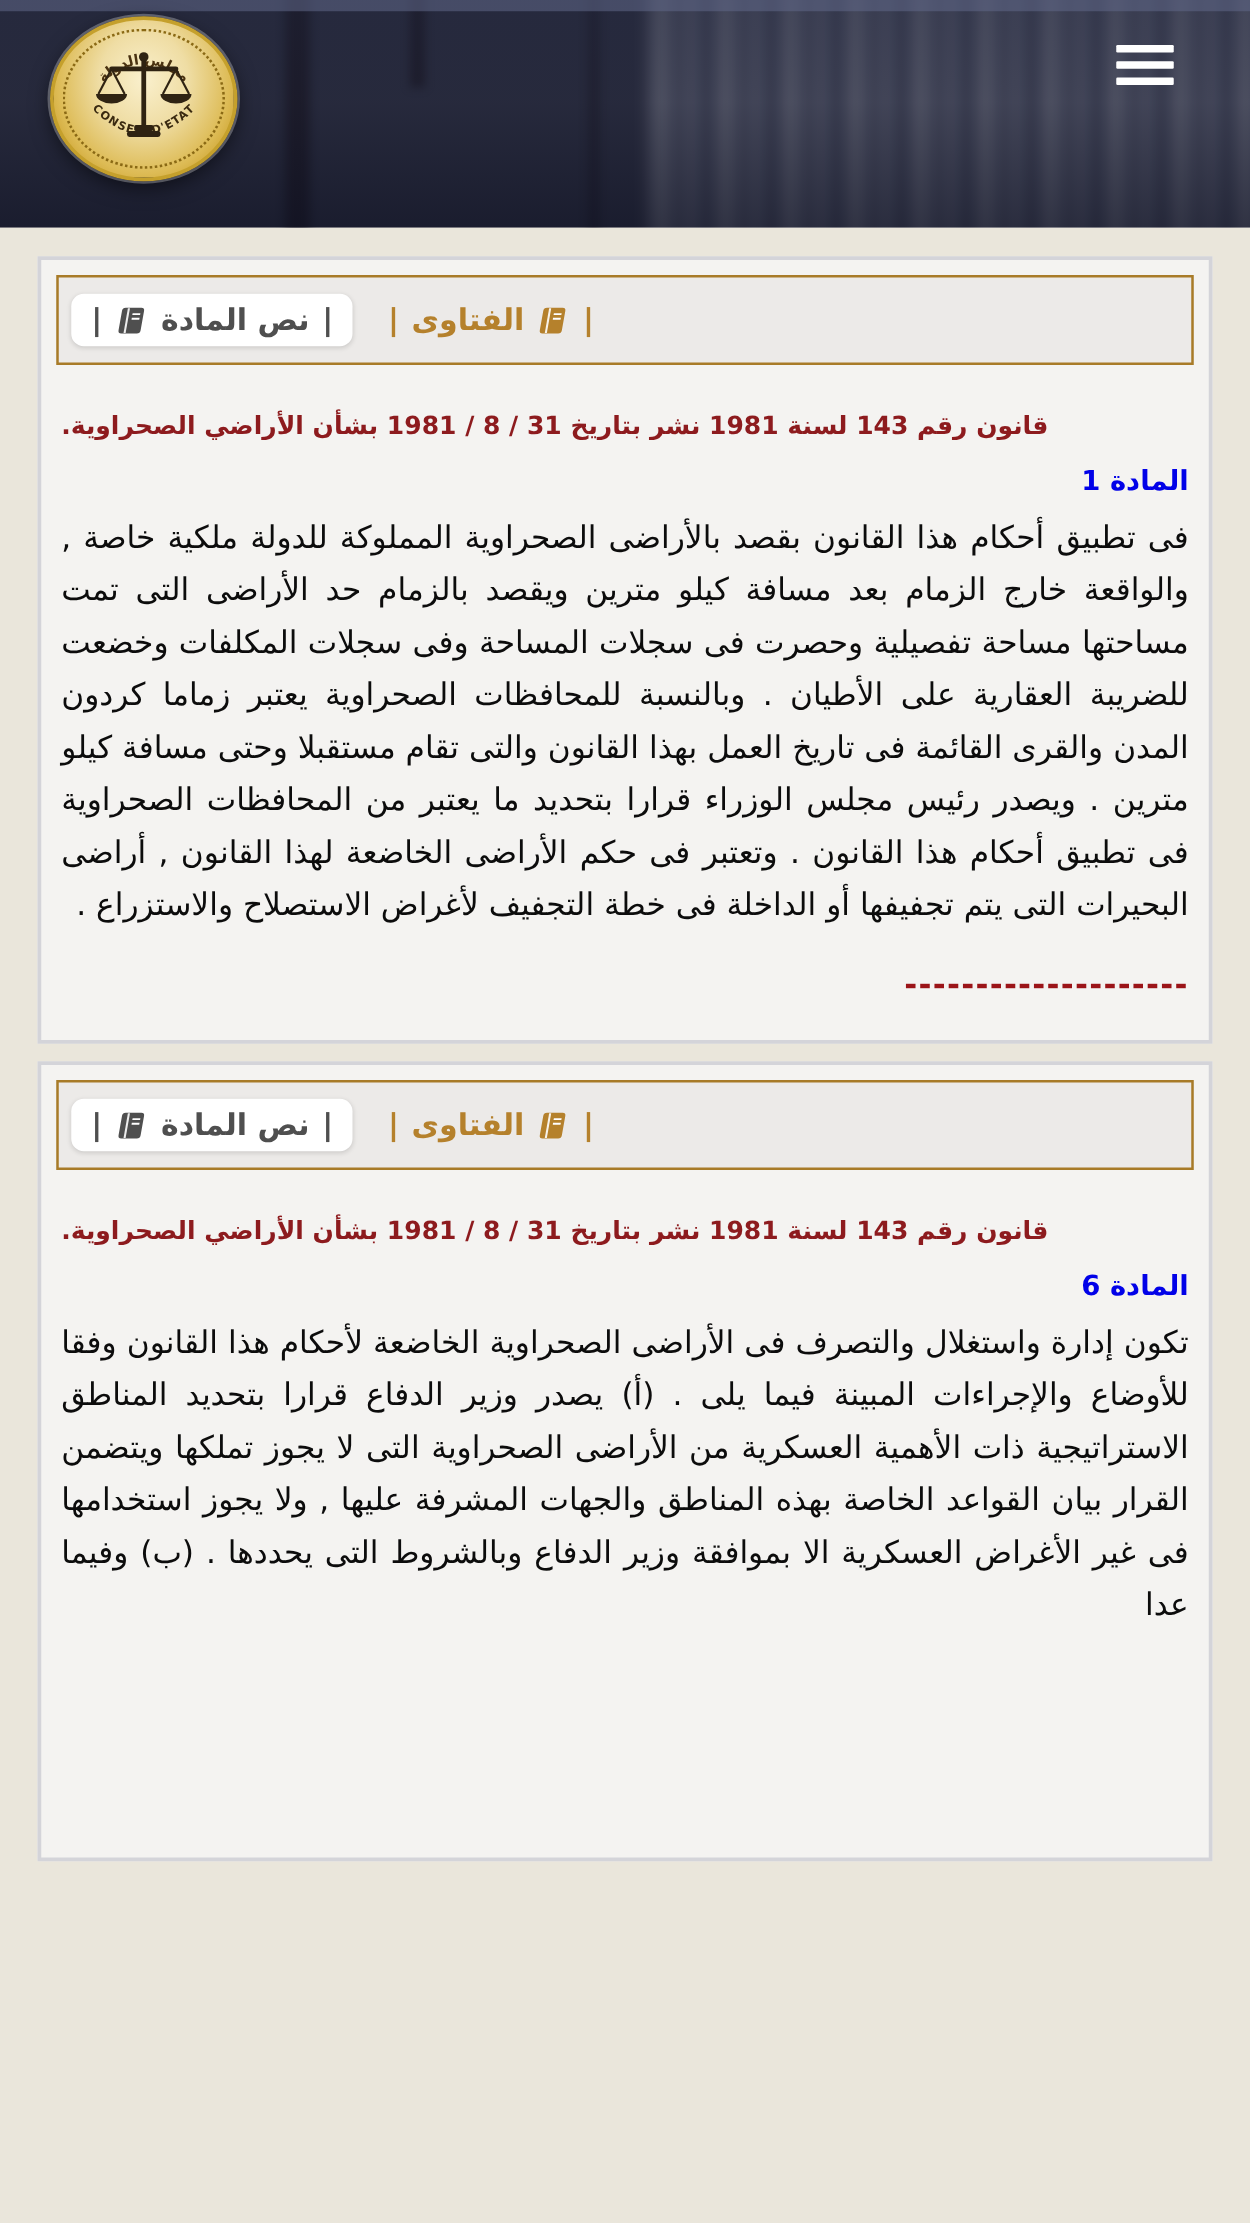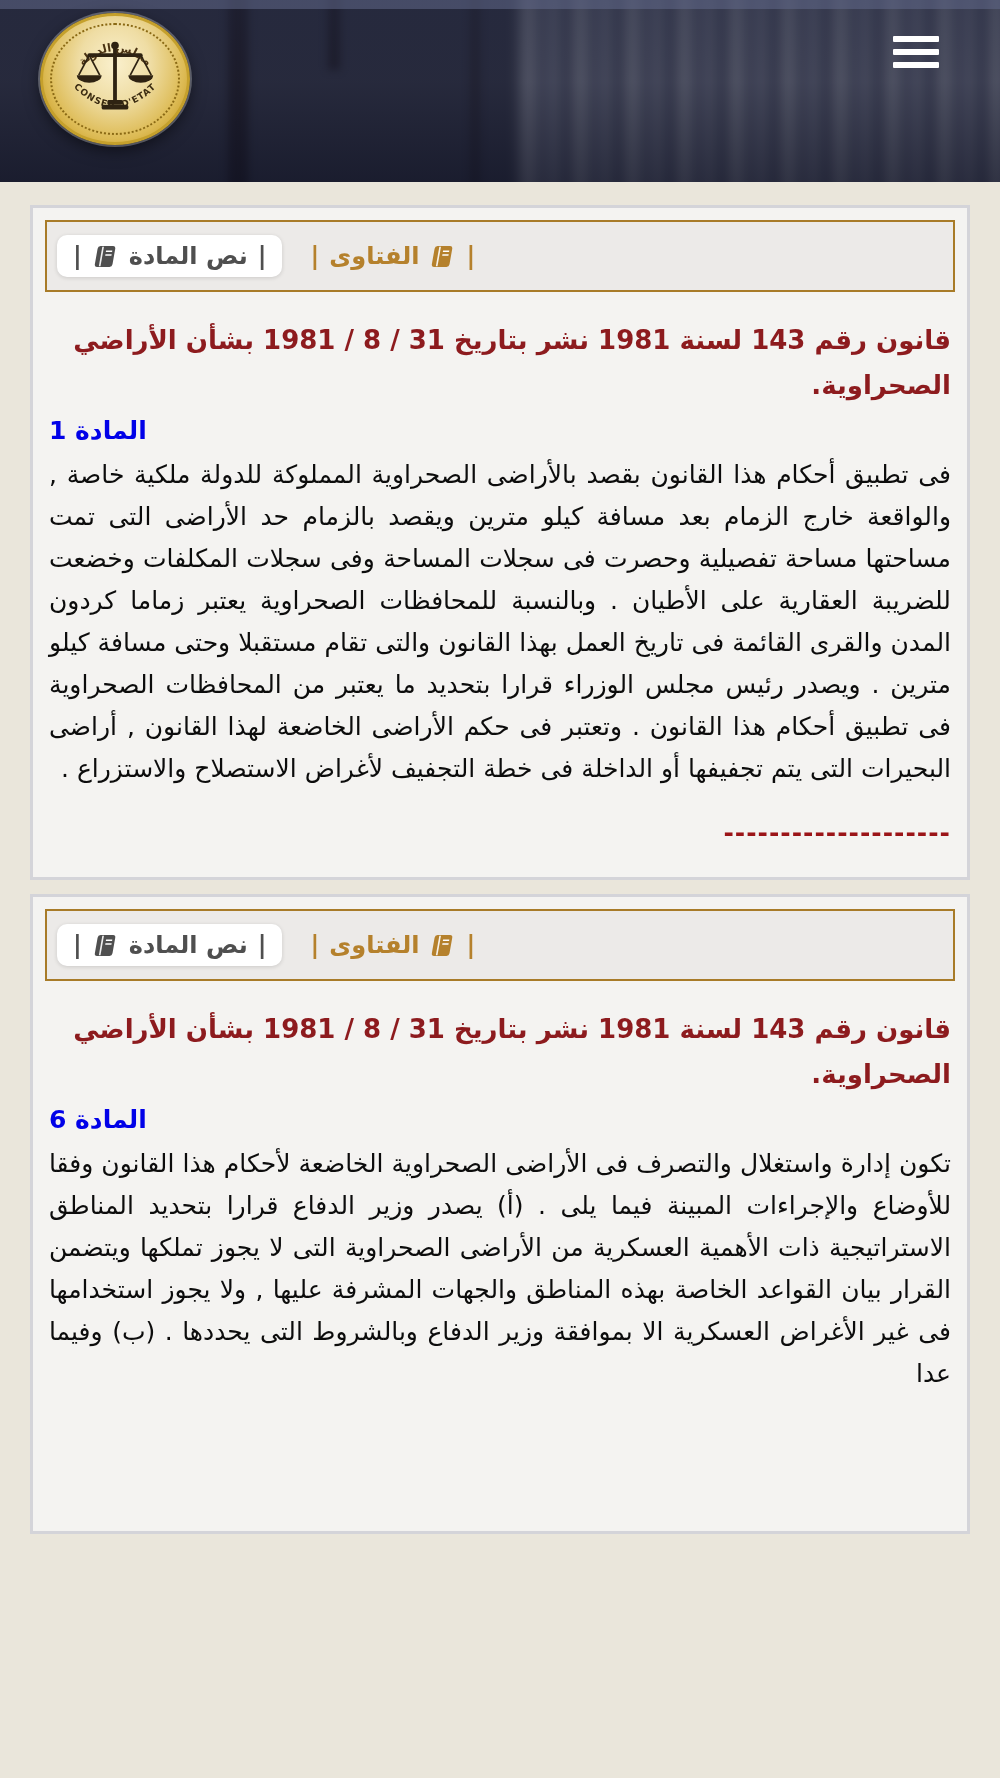--- a/index.html
+++ b/index.html
@@ -102,30 +102,30 @@
     color: #b5812c;
     font-size: 24px; font-weight: bold;
     cursor: pointer;
   }
   .pipe { font-weight: bold; }
   .book-svg { width: 27px; height: 23px; display: block; }
 
   .card-content { padding: 4px 16px 30px; direction: rtl; }
   .card-title {
     color: #8d1b1e;
-    font-size: 26px; font-weight: bold;
+    font-size: 20px; font-weight: bold;
     line-height: 45px;
-    text-align: right;
+    text-align: left;
     margin: 10px 0 0;
   }
   .article-label {
     color: #0101e8;
-    font-size: 25px; font-weight: bold;
+    font-size: 22px; font-weight: bold;
     line-height: 46px;
-    text-align: left;
+    text-align: right;
   }
   .article-body {
     color: #0c0c0c;
     font-size: 25px;
     line-height: 42px;
     text-align: justify;
     text-justify: inter-word;
   }
   .dashed-sep {
     color: #9b1418;

